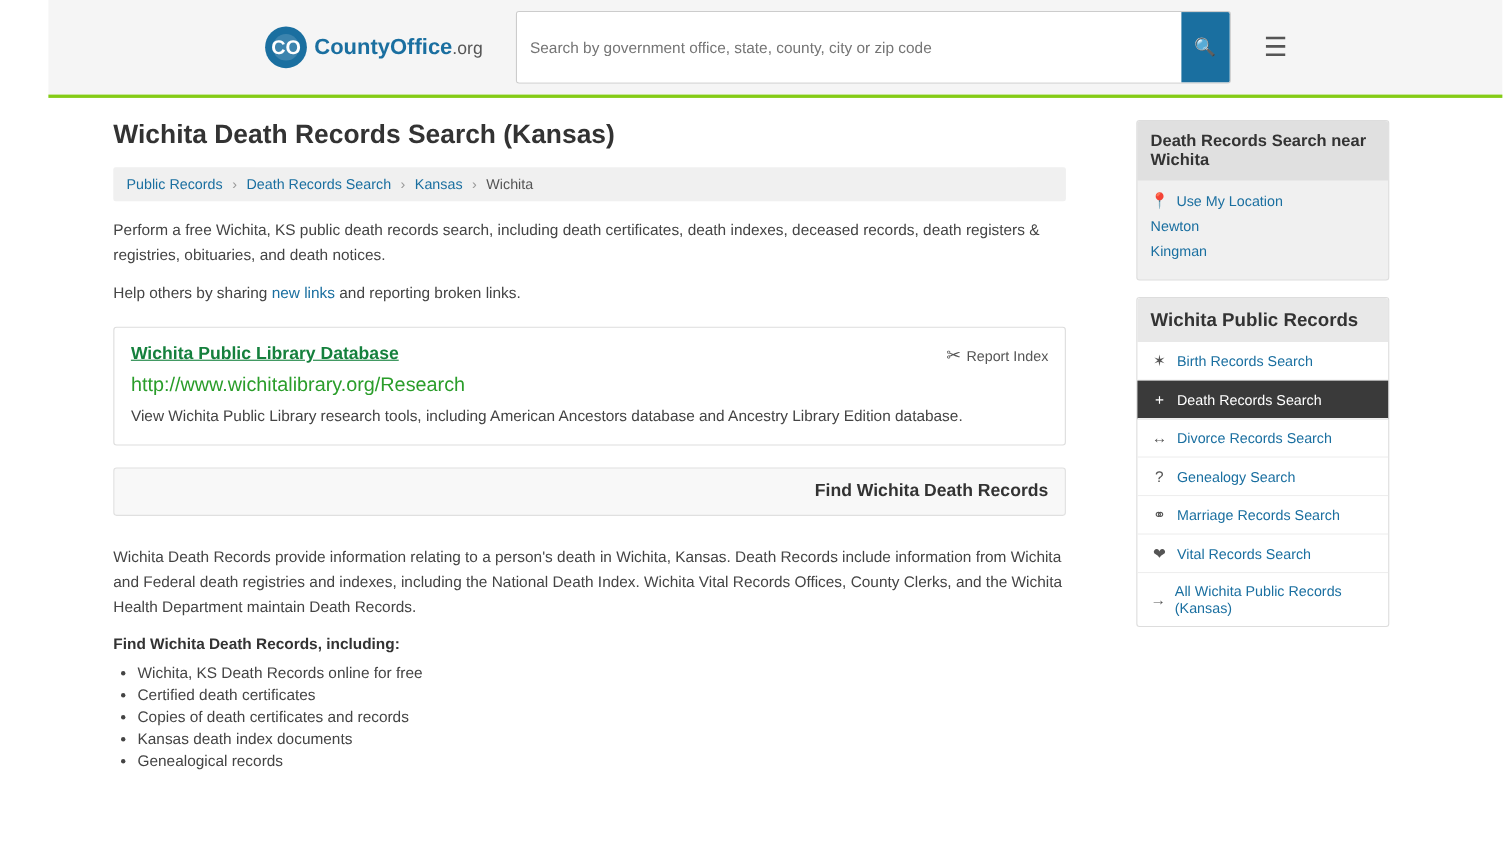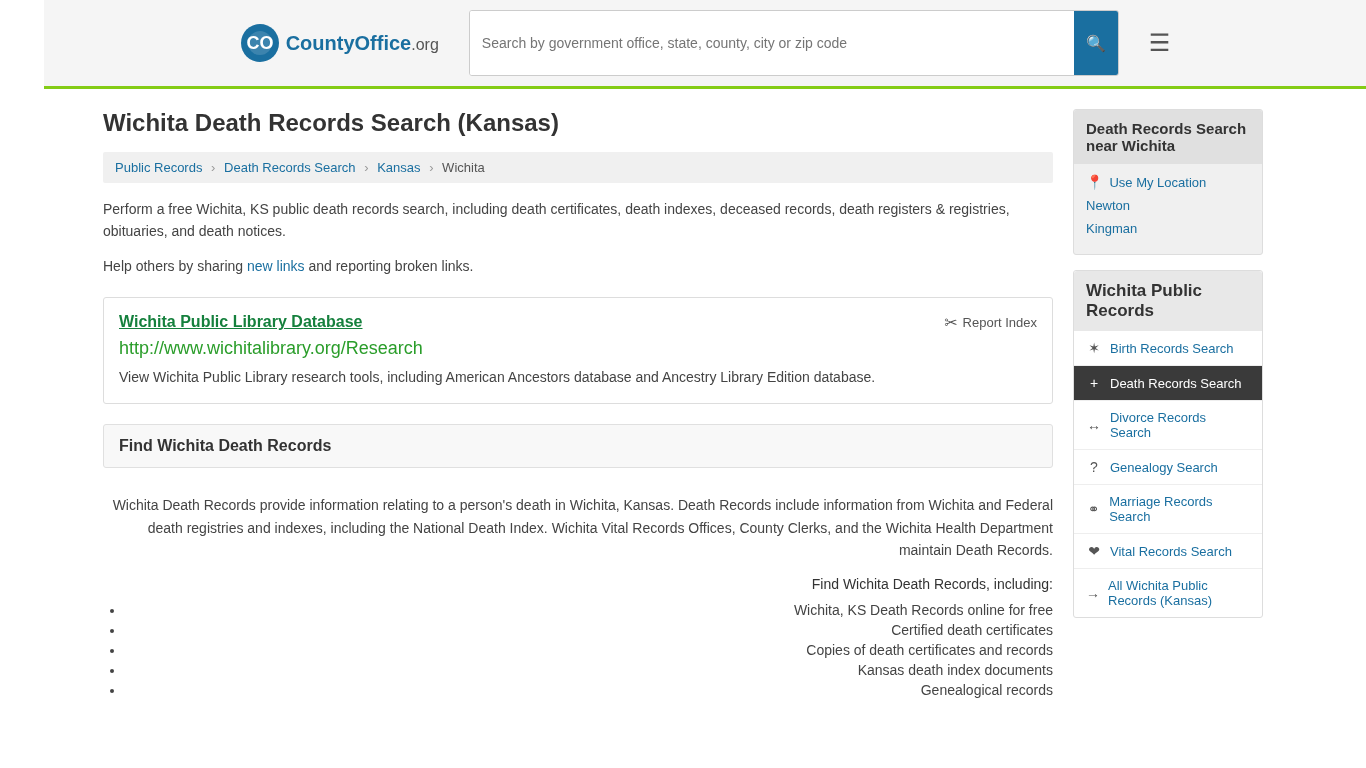--- a/index.html
+++ b/index.html
@@ -67,22 +67,23 @@
       max-width: 1200px;
       margin: 0 auto;
       padding: 20px;
       display: flex;
       gap: 20px;
     }
     #content-area {
       flex: 1;
     }
     #sidebar {
-      width: 190px;
+      width: 230px;
       flex-shrink: 0;
+      margin-left: 44px;
     }
 
     
     #page-title {
       font-size: 24px;
       font-weight: bold;
       color: #333;
       margin-bottom: 15px;
     }
 
@@ -160,33 +161,33 @@
       background: #f8f8f8;
       border: 1px solid #e0e0e0;
       border-radius: 3px;
       padding: 12px 15px;
       margin-bottom: 12px;
     }
     #find-section-title {
       font-size: 16px;
       font-weight: bold;
       color: #333;
+      text-align: right;
     }
     #find-body {
       margin-top: 26px;
       padding: 0 0 10px 0;
-      text-align: right;
     }
     #find-body p {
       line-height: 1.6;
       color: #444;
       margin-bottom: 12px;
     }
     #find-body .sub-title {
-      font-weight: normal;
+      font-weight: bold;
       color: #333;
       margin-bottom: 6px;
     }
     #find-body ul {
       padding-left: 22px;
     }
     #find-body ul li {
       margin-bottom: 4px;
       color: #444;
     }

